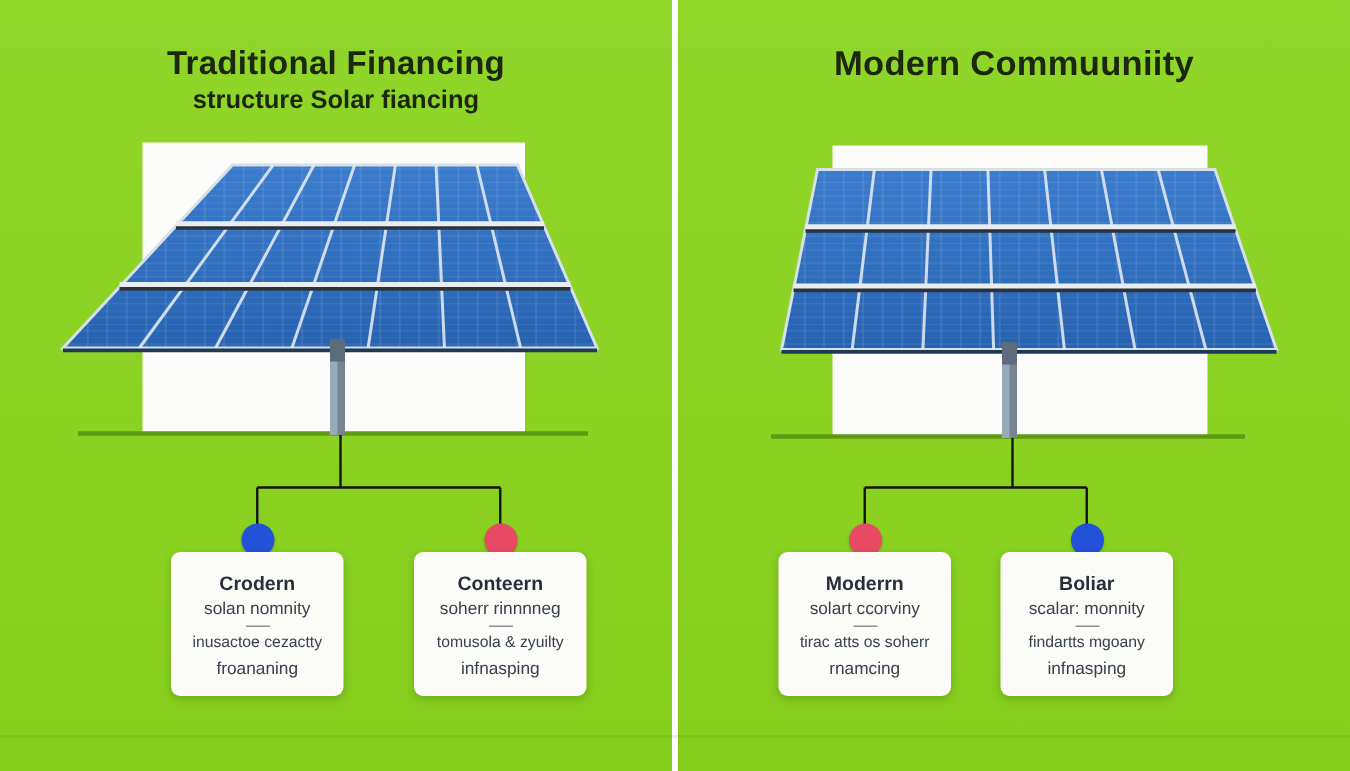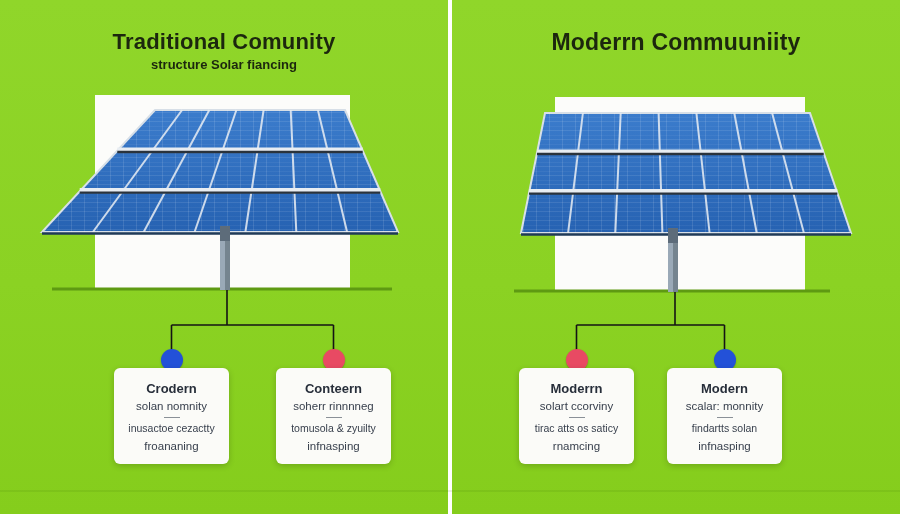--- a/index.html
+++ b/index.html
@@ -13,21 +13,21 @@
   .half{position:absolute;top:0;width:448px;height:514px;}
   .half.left{left:0;}
   .half.right{left:452px;}
   .divider{
     position:absolute;top:0;left:448px;width:4px;height:514px;
     background:#ffffff;
   }
   .titles{position:absolute;top:30px;left:0;width:100%;text-align:center;color:#1c270e;}
   .title{font-weight:bold;font-size:22px;letter-spacing:.2px;line-height:1.1;}
   .half.right .title{font-size:23px;}
-  .subtitle{font-weight:bold;font-size:13px;margin-top:3px;}
+  .subtitle{font-weight:bold;font-size:17px;margin-top:3px;}
   .scene{position:absolute;top:0;left:0;width:448px;height:514px;}
   .dot{
     position:absolute;top:349px;width:22px;height:22px;border-radius:50%;
     box-shadow:0 1px 2px rgba(0,0,0,.25);
   }
   .card{
     position:absolute;top:368px;width:115px;height:96px;
     background:#fbfbf8;border-radius:6px;
     box-shadow:0 2px 6px rgba(0,0,0,.18);
     text-align:center;color:#2e3440;padding-top:13px;box-sizing:border-box;
@@ -42,21 +42,21 @@
     background:rgba(50,100,0,.10);
   }
 </style>
 </head>
 <body>
 
 <div class="stage">
 
   <div class="half left">
     <div class="titles">
-      <div class="title">Traditional Comunity</div>
+      <div class="title">Traditional Financing</div>
       <div class="subtitle">structure Solar fiancing</div>
     </div>
 
     <svg class="scene" viewBox="0 0 448 514">
       <defs>
         <linearGradient id="panelGradL" x1="0" y1="0" x2="0" y2="1">
           <stop offset="0" stop-color="#3b7ccc"></stop>
             <stop offset="1" stop-color="#2662b2"></stop>
         </linearGradient>
         <pattern id="cellsL" width="13" height="9" patternUnits="userSpaceOnUse">
@@ -108,21 +108,21 @@
       <div class="card-title">Conteern</div>
       <div class="card-line1">soherr rinnnneg</div>
       <div class="card-divider"></div>
       <div class="card-line2">tomusola &amp; zyuilty</div>
       <div class="card-line3">infnasping</div>
     </div>
   </div>
 
   <div class="half right">
     <div class="titles">
-      <div class="title">Moderrn Commuuniity</div>
+      <div class="title">Modern Commuuniity</div>
     </div>
 
     <svg class="scene" viewBox="0 0 448 514">
       <defs>
         <linearGradient id="panelGradR" x1="0" y1="0" x2="0" y2="1">
           <stop offset="0" stop-color="#3b7ccc"></stop>
             <stop offset="1" stop-color="#2662b2"></stop>
         </linearGradient>
         <pattern id="cellsR" width="13" height="9" patternUnits="userSpaceOnUse">
           <path d="M0 0H13 M0 4.5H13" stroke="rgba(255,255,255,0.12)" stroke-width="0.8"></path>
@@ -158,27 +158,27 @@
       <path d="M223 292 V325 M124.5 325 H272.5 M124.5 325 V351 M272.5 325 V351" fill="none" stroke="#141414" stroke-width="1.6"></path>
     </svg>
 
     <div class="dot" style="left: 113.5px; background: rgb(232, 74, 99);"></div>
     <div class="dot" style="left: 261.5px; background: rgb(35, 81, 216);"></div>
 
     <div class="card" style="left:67px">
       <div class="card-title">Moderrn</div>
       <div class="card-line1">solart ccorviny</div>
       <div class="card-divider"></div>
-      <div class="card-line2">tirac atts os saticy</div>
+      <div class="card-line2">tirac atts os soherr</div>
       <div class="card-line3">rnamcing</div>
     </div>
     <div class="card" style="left:215px">
-      <div class="card-title">Modern</div>
+      <div class="card-title">Boliar</div>
       <div class="card-line1">scalar: monnity</div>
       <div class="card-divider"></div>
-      <div class="card-line2">findartts solan</div>
+      <div class="card-line2">findartts mgoany</div>
       <div class="card-line3">infnasping</div>
     </div>
   </div>
 
   <div class="divider"></div>
   <div class="ground-hint"></div>
 </div>
 
 </body></html>

